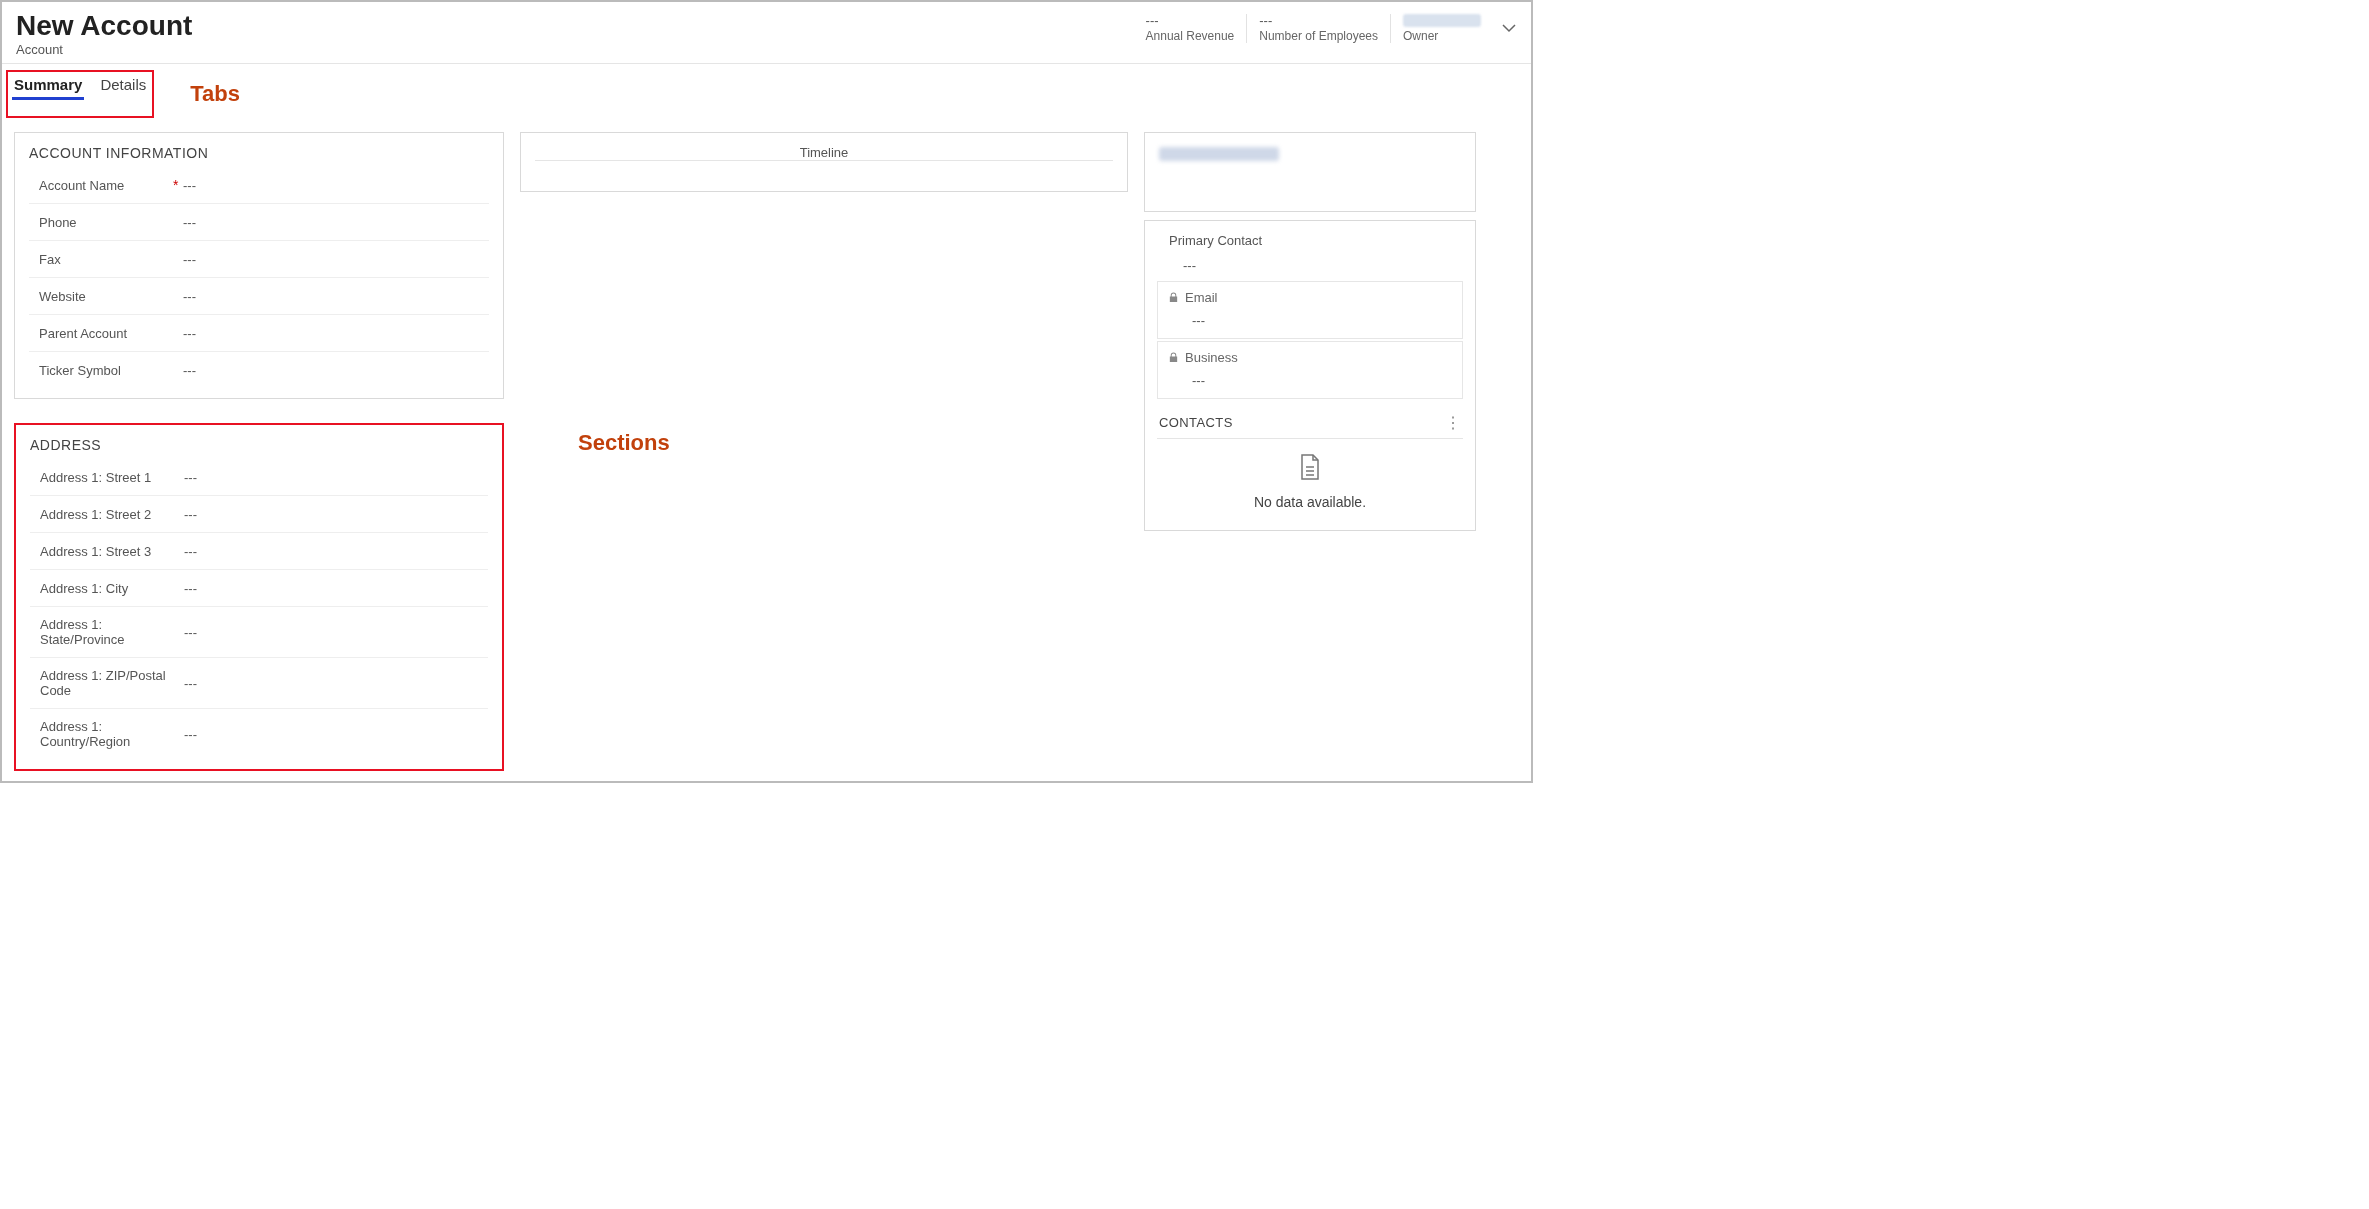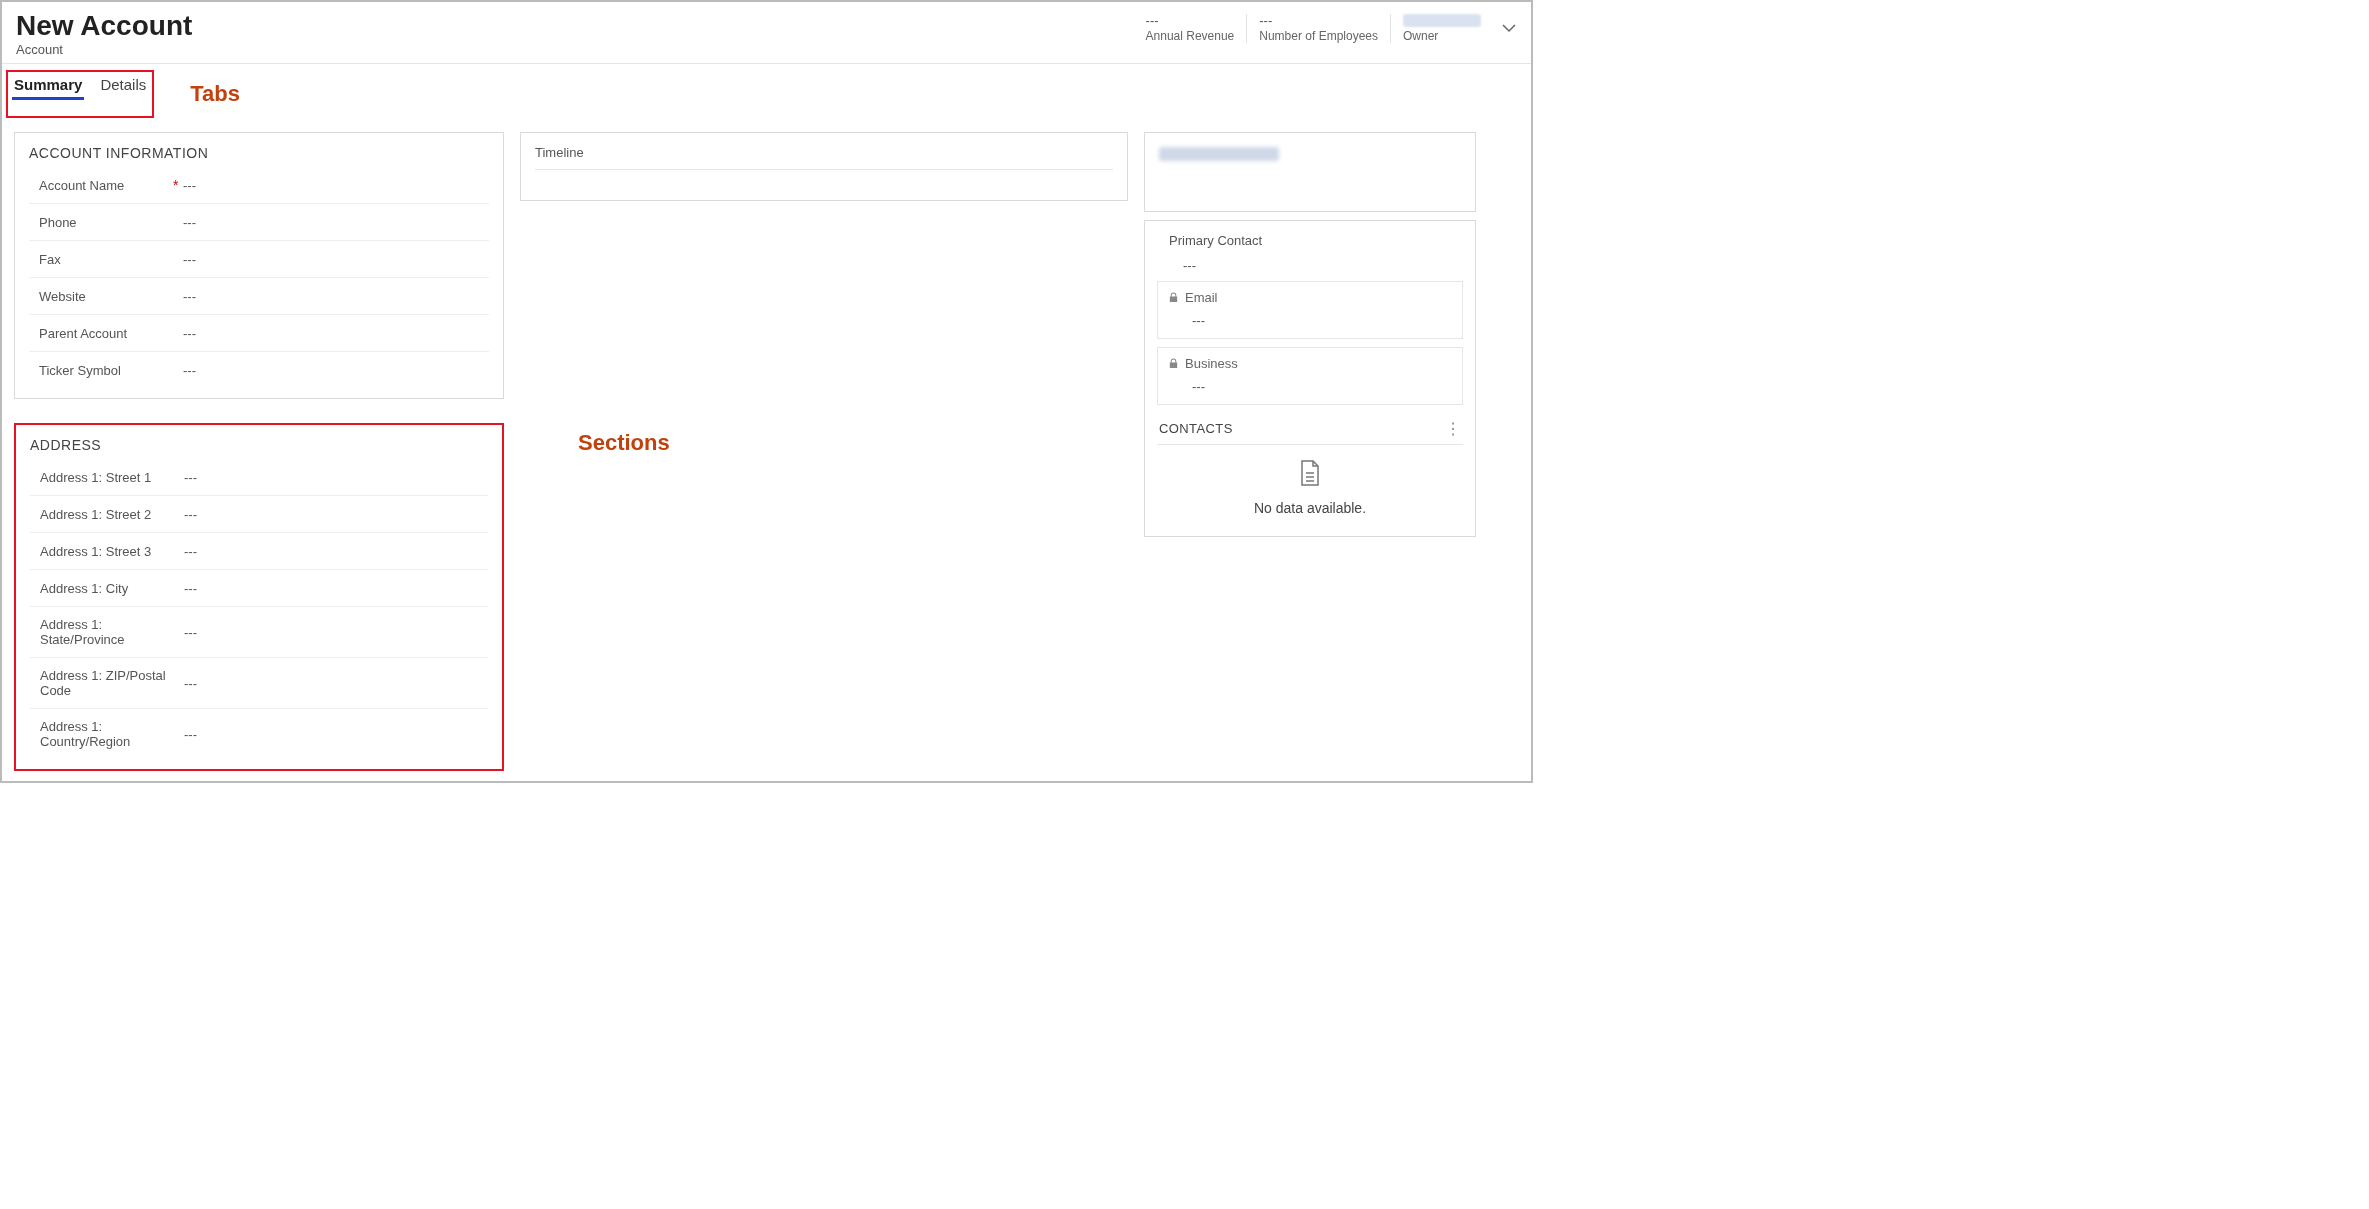--- a/index.html
+++ b/index.html
@@ -175,21 +175,22 @@
 
   
   .timeline-card {
     border: 1px solid #d9d9d9;
     padding: 12px 14px 30px 14px;
   }
   .timeline-title {
     font-size: 13px;
     color: #555;
     border-bottom: 1px solid #e5e5e5;
-    padding-bottom: 9px;
+    padding-bottom: 0;
+    text-align: center;
   }
   .timeline-body {
     text-align: center;
     padding-top: 38px;
   }
   .folder-icon svg {
     width: 42px; height: 42px;
     stroke: #2357c5;
     fill: none;
     stroke-width: 1.5;
@@ -215,21 +216,21 @@
   .right-main {
     border: 1px solid #d9d9d9;
     margin-top: 8px;
     padding: 12px 12px 16px 12px;
   }
   .pc-label { font-size: 13px; color: #555; padding-left: 12px; }
   .pc-value { font-size: 13px; color: #555; padding-left: 26px; margin-top: 10px; margin-bottom: 8px; }
   .locked-field {
     border: 1px solid #e6e6e6;
     padding: 8px 10px 10px 10px;
-    margin: 8px 0;
+    margin: 2px 0;
   }
   .lf-head {
     display: flex;
     align-items: center;
     gap: 6px;
     color: #666;
     font-size: 13px;
   }
   .lf-head svg { width: 11px; height: 11px; fill: #888; }
   .lf-val {

